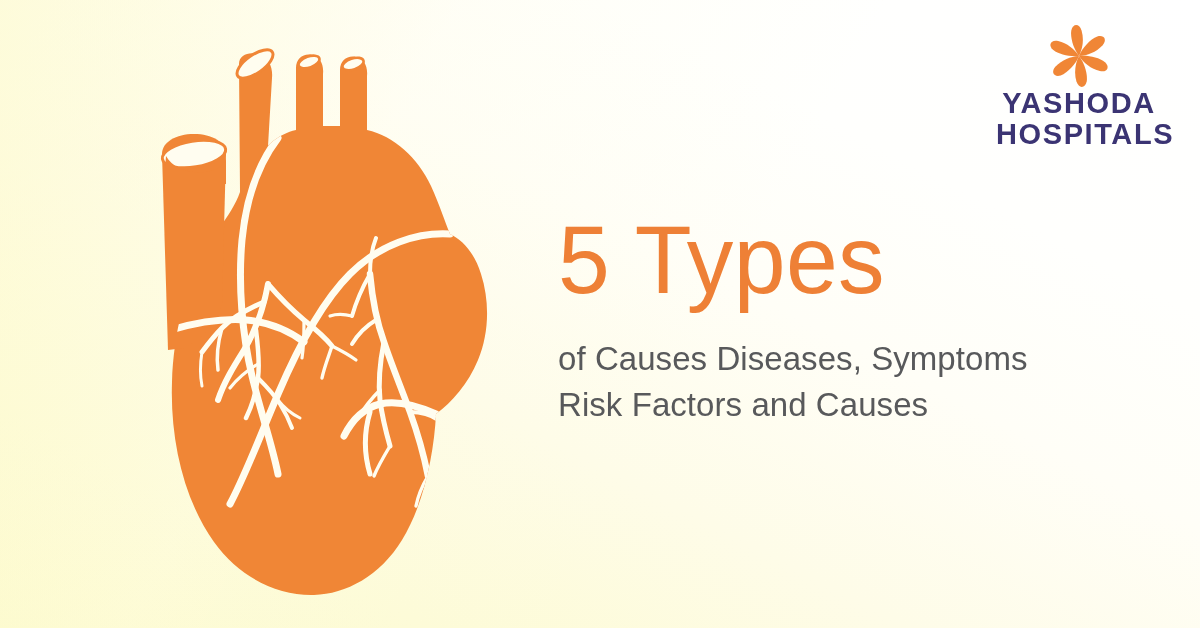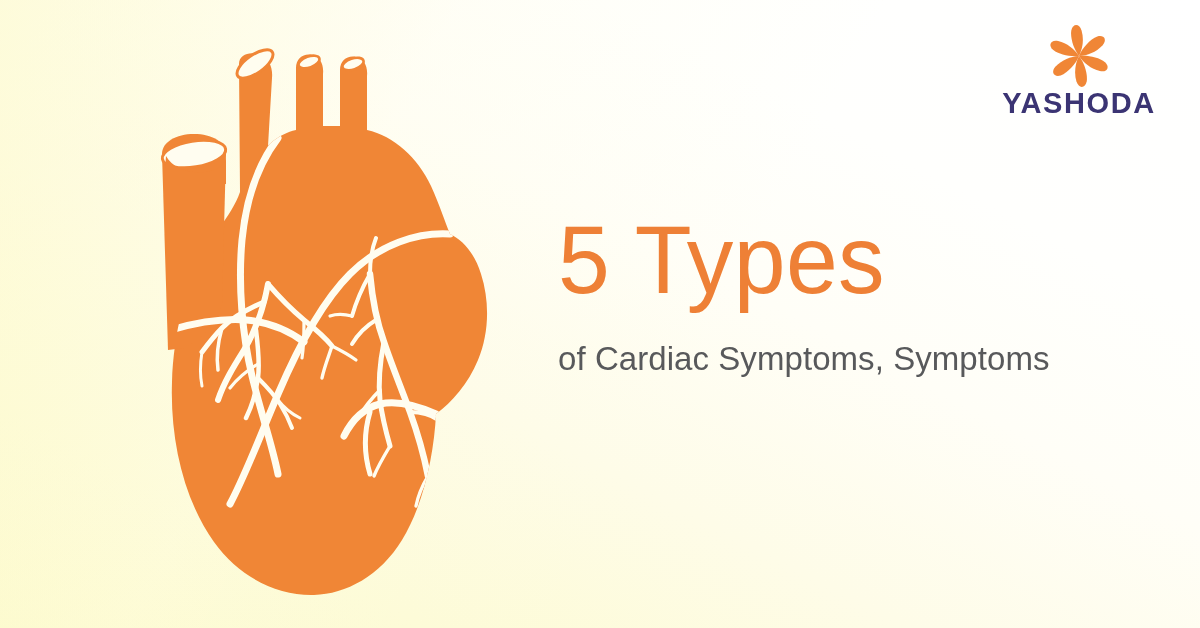--- a/index.html
+++ b/index.html
@@ -233,22 +233,24 @@
         </g>
         <g transform="rotate(240 50 50)">
           <path d="M50,50 C56,38 58,24 54,10 C50,-2 40,0 38,10 C36,22 42,40 50,50 Z"></path>
         </g>
         <g transform="rotate(300 50 50)">
           <path d="M50,50 C56,38 58,24 54,10 C50,-2 40,0 38,10 C36,22 42,40 50,50 Z"></path>
         </g>
       </g>
     </svg>
     <span id="logo-word-1" class="logo-word">YASHODA</span>
+    <span id="logo-word-2" class="logo-word">HOSPITALS</span>
   </div>
 
   <div id="text-block">
     <h1 id="headline">5 Types</h1>
     <p id="subhead">
-      <span class="subhead-line">of Cardiac Symptoms, Symptoms</span>
+      <span class="subhead-line">of Causes Diseases, Symptoms</span>
+      <span class="subhead-line">Risk Factors and Causes</span>
     </p>
   </div>
 
 </div>
 
 </body></html>

